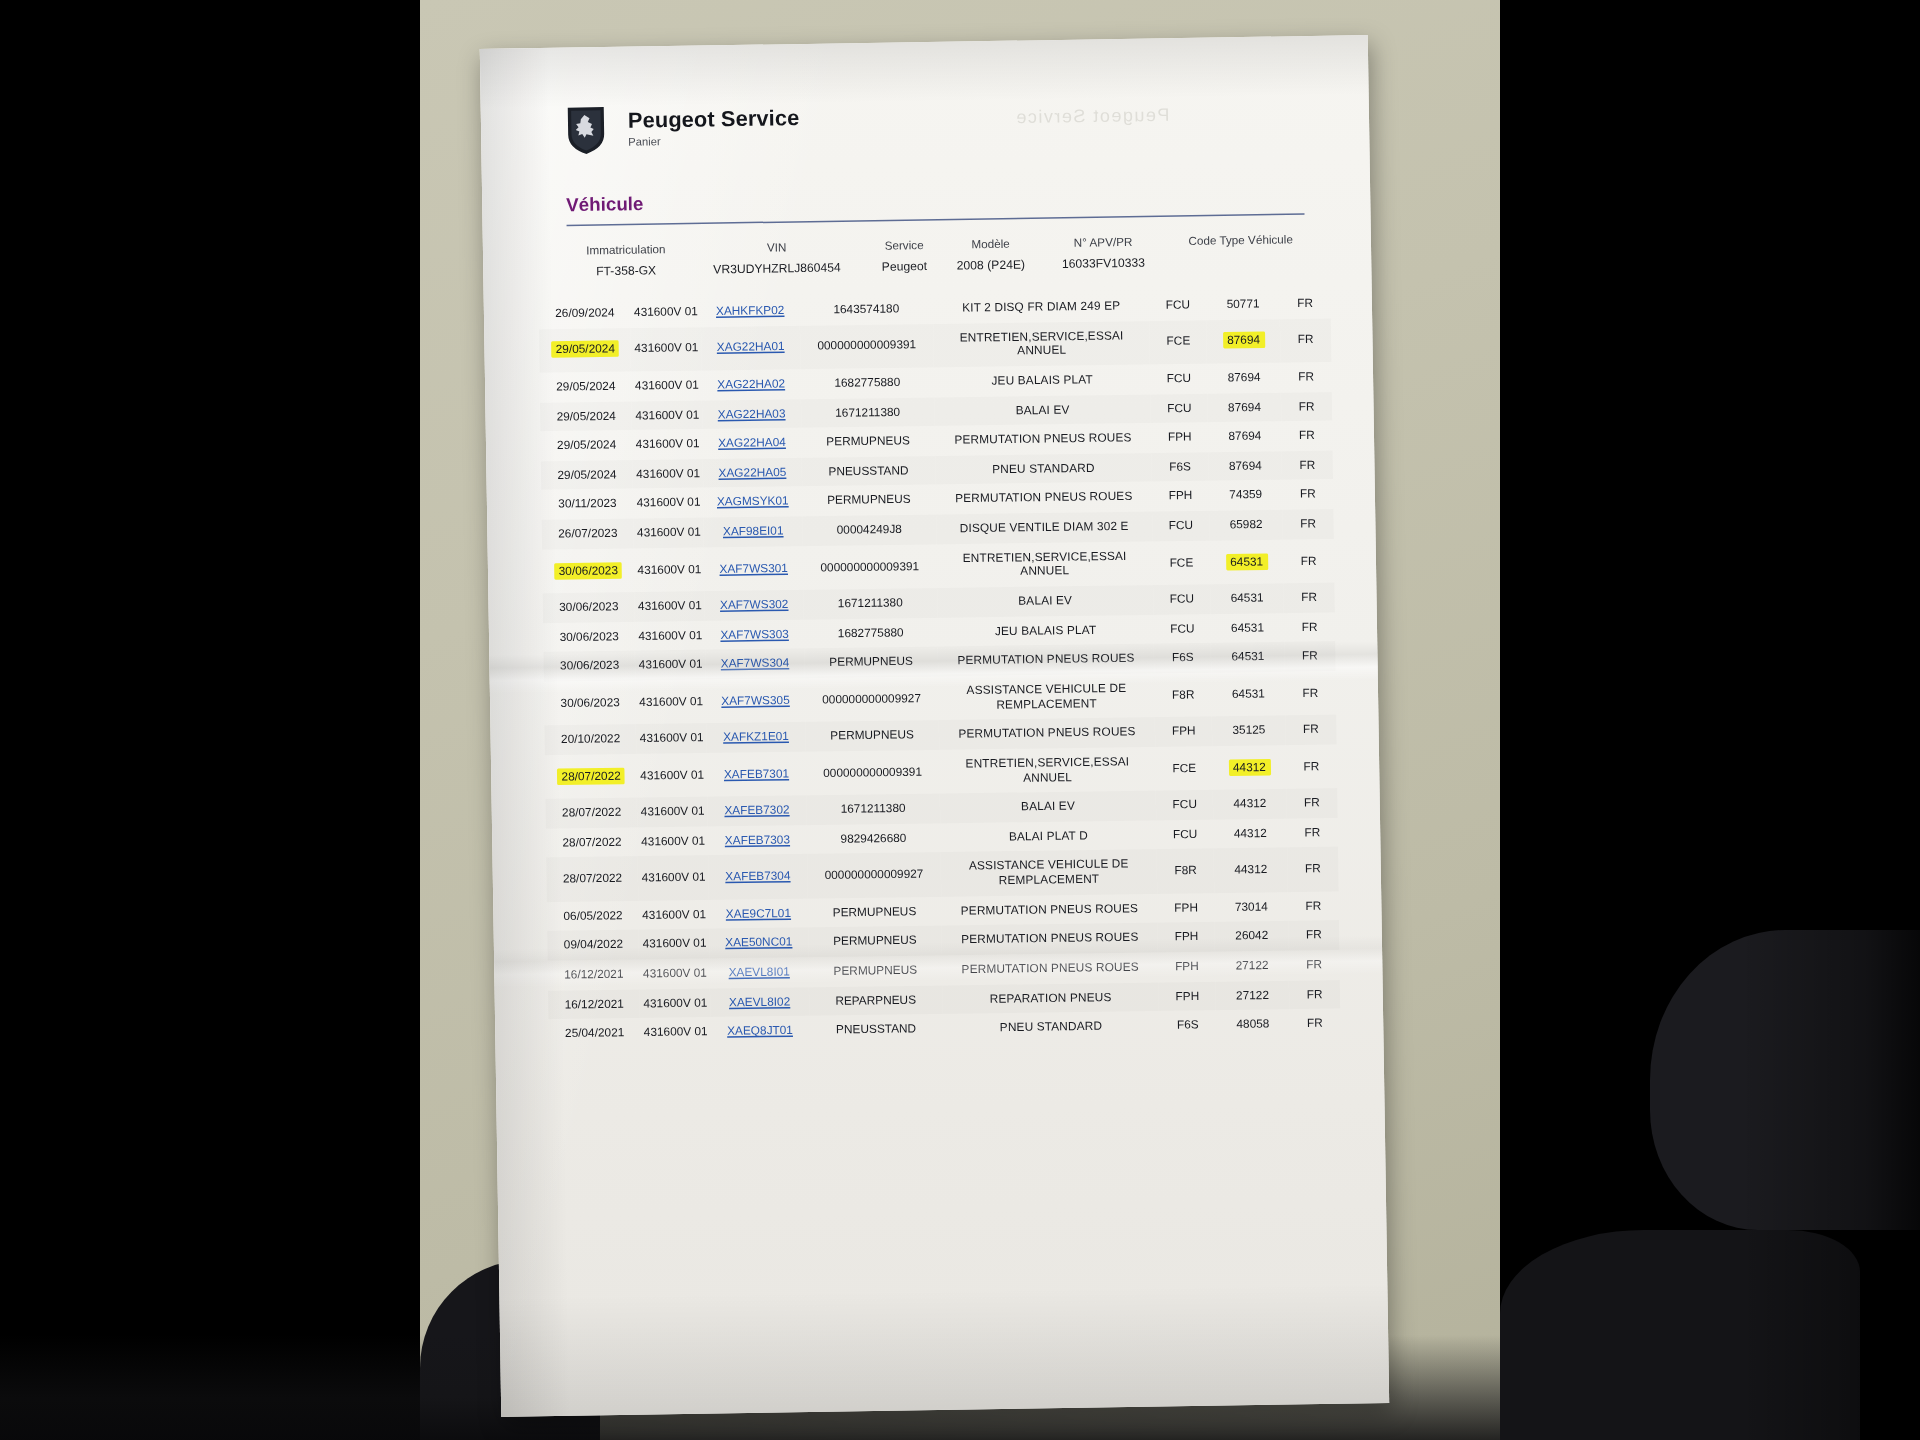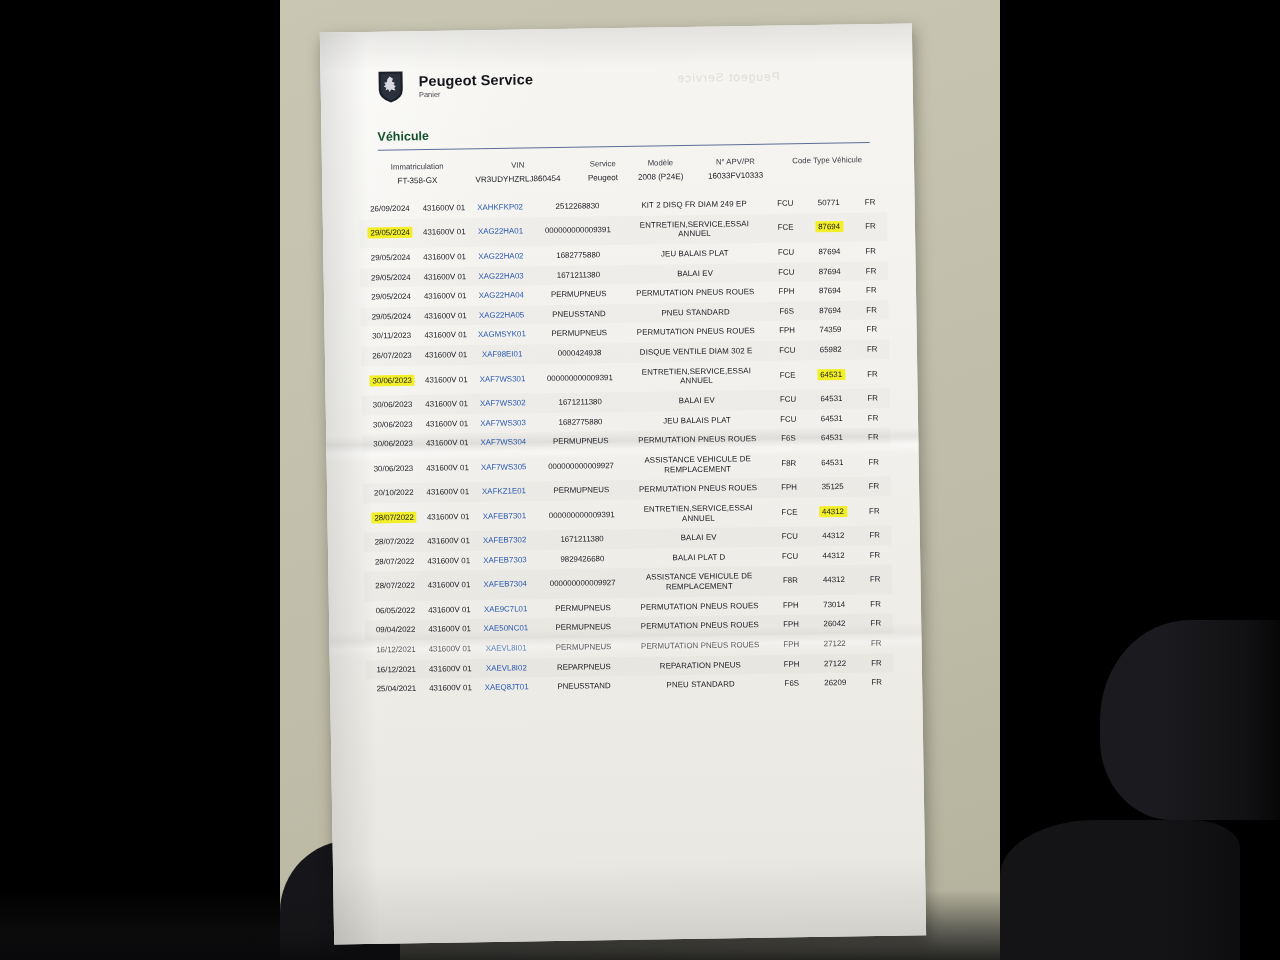--- a/index.html
+++ b/index.html
@@ -129,21 +129,21 @@
     letter-spacing: 1px;
     white-space: nowrap;
     transform: scaleX(-1);
   }
 
   .section-title {
     position: absolute;
     left: 56px; top: 98px;
     font-size: 12.5px;
     font-weight: bold;
-    color: #14532d;
+    color: #701a75;
   }
   .section-rule {
     position: absolute;
     left: 56px; top: 118px;
     width: 492px; height: 1px;
     background: #2b3f75;
     opacity: .75;
   }
 
   
@@ -187,20 +187,21 @@
   .c-date { width: 58px; }
   .c-ref  { width: 44px; }
   .c-code { width: 62px; }
   .c-num  { width: 84px; }
   .c-desc { width: 136px; }
   .c-apv  { width: 36px; }
   .c-ctv  { width: 46px; }
   .c-fr   { width: 32px; }
   .link {
     color: #2a59b0;
+    text-decoration: underline;
   }
   .hl {
     background: #f2ef28;
     padding: 1px 3px;
     border-radius: 1px;
     box-decoration-break: clone;
   }
   .desc { letter-spacing: .1px; }
 
   
@@ -272,21 +273,21 @@
           <col class="c-desc">
             <col class="c-apv">
             <col class="c-ctv">
             <col class="c-fr">
         </colgroup>
         <tbody id="hist-body">
             <tr>
               <td>26/09/2024</td>
               <td>431600V 01</td>
               <td><span class="link">XAHKFKP02</span></td>
-              <td>2512268830</td>
+              <td>1643574180</td>
               <td class=" desc">KIT 2 DISQ FR DIAM 249 EP</td>
               <td>FCU</td>
               <td>50771</td>
               <td>FR</td>
             </tr>
             <tr class="alt">
               <td><span class="hl">29/05/2024</span></td>
               <td>431600V 01</td>
               <td><span class="link">XAG22HA01</span></td>
               <td>000000000009391</td>
@@ -495,21 +496,21 @@
               <td>27122</td>
               <td>FR</td>
             </tr>
             <tr>
               <td>25/04/2021</td>
               <td>431600V 01</td>
               <td><span class="link">XAEQ8JT01</span></td>
               <td>PNEUSSTAND</td>
               <td class=" desc">PNEU STANDARD</td>
               <td>F6S</td>
-              <td>26209</td>
+              <td>48058</td>
               <td>FR</td>
             </tr>
           </tbody>
       </table>
 
     </div>
     <div class="crease crease-a"></div>
     <div class="crease crease-b"></div>
     <div class="shade-left"></div>
     <div class="shade-top"></div>

